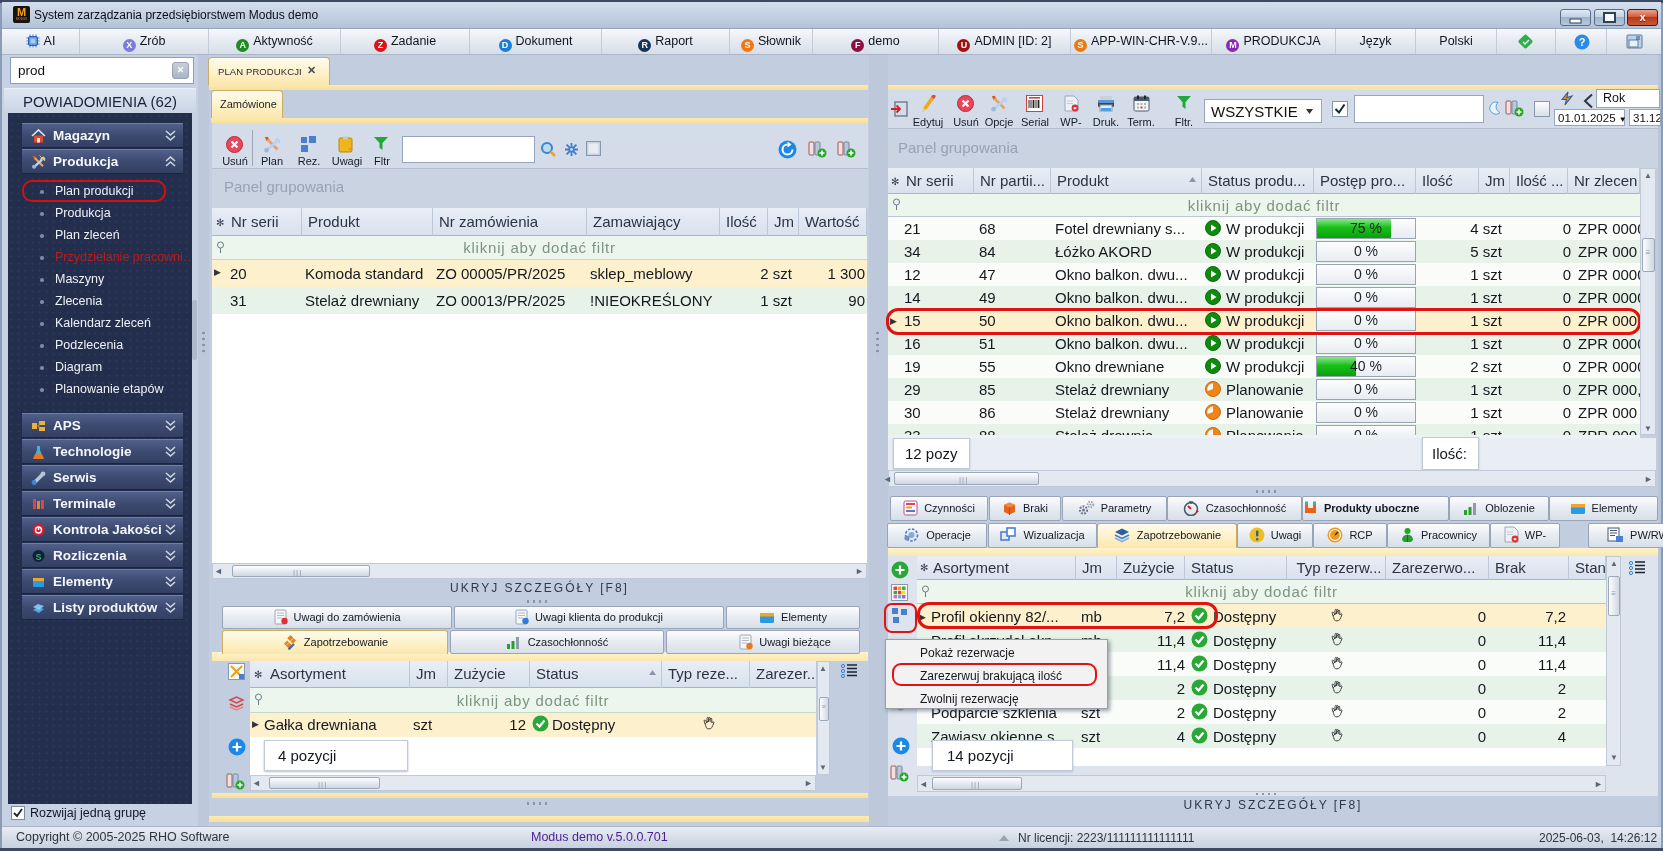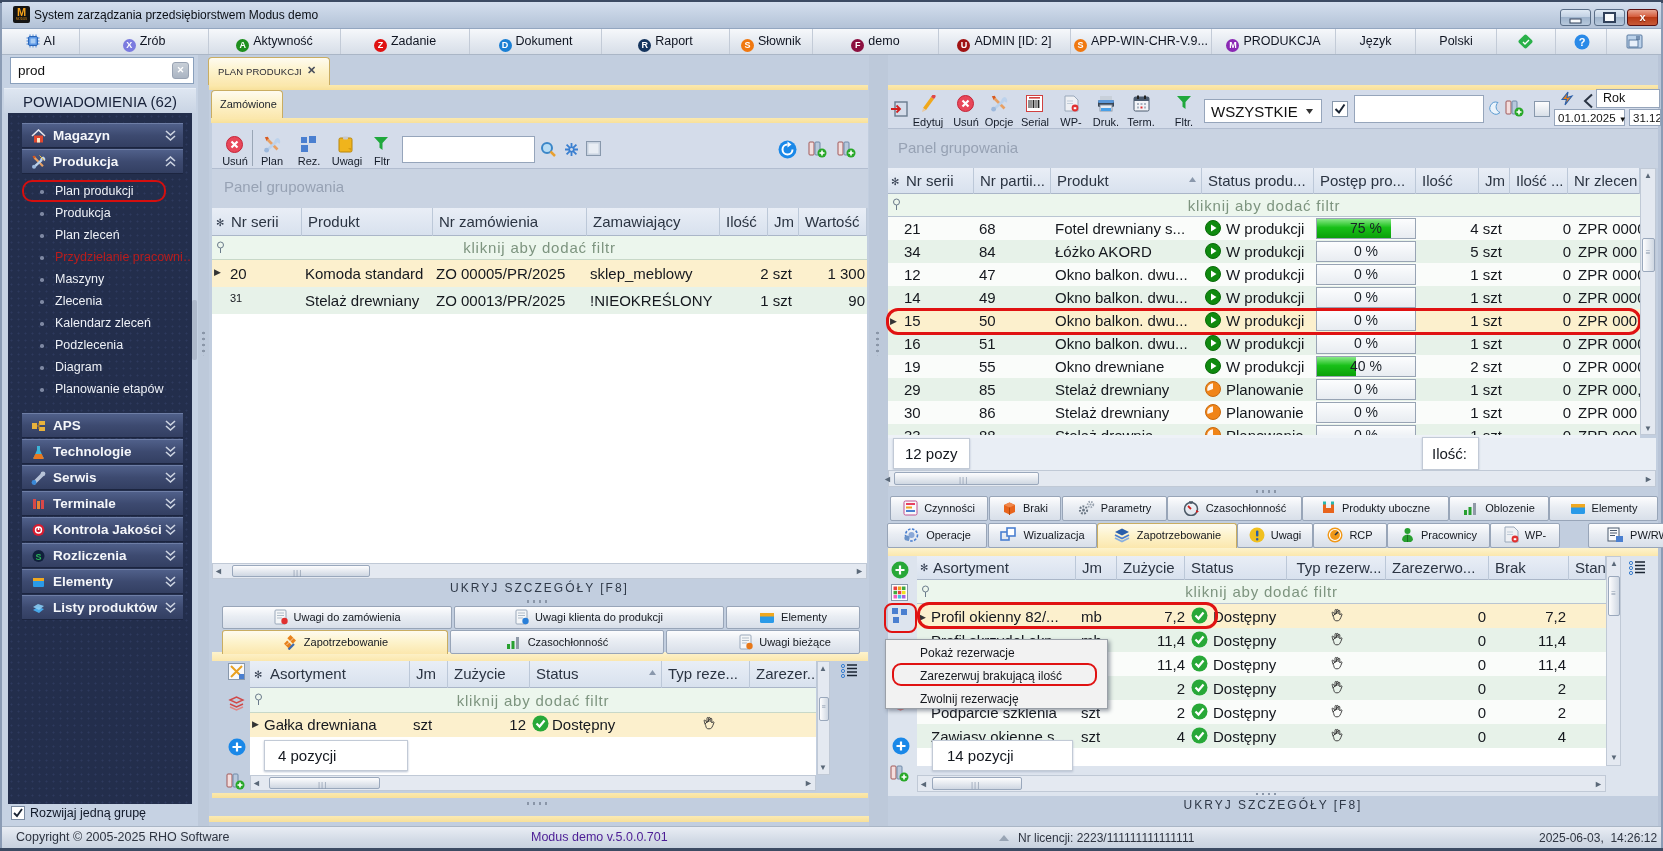--- a/index.html
+++ b/index.html
@@ -291,21 +291,21 @@
 <div class="a" style="left:210px;top:236px;width:655px;height:24px;text-align:center;line-height:24px;font-size:15px;letter-spacing:0.8px;color:#7d947f;">kliknij aby dodać filtr</div>
 <div class="a" style="left:210px;top:260px;width:655px;height:27px;background:#fcf0cd;"></div>
 <div class="a" style="left:212px;top:267px;font-size:9px;color:#333;">▶</div>
 <div class="a" style="left:228px;top:265px;font-size:15px;">20</div>
 <div class="a" style="left:303px;top:265px;font-size:15px;">Komoda standard</div>
 <div class="a" style="left:434px;top:265px;font-size:15px;">ZO 00005/PR/2025</div>
 <div class="a" style="left:588px;top:265px;font-size:15px;">sklep_meblowy</div>
 <div class="a" style="left:680px;top:265px;width:110px;text-align:right;font-size:15px;">2 szt</div>
 <div class="a" style="left:750px;top:265px;width:113px;text-align:right;font-size:15px;">1 300</div>
 <div class="a" style="left:210px;top:287px;width:655px;height:27px;background:#e7f2e9;"></div>
-<div class="a" style="left:228px;top:292px;font-size:11px;">31</div>
+<div class="a" style="left:228px;top:292px;font-size:15px;">31</div>
 <div class="a" style="left:303px;top:292px;font-size:15px;">Stelaż drewniany</div>
 <div class="a" style="left:434px;top:292px;font-size:15px;">ZO 00013/PR/2025</div>
 <div class="a" style="left:588px;top:292px;font-size:15px;">!NIEOKREŚLONY</div>
 <div class="a" style="left:680px;top:292px;width:110px;text-align:right;font-size:15px;">1 szt</div>
 <div class="a" style="left:750px;top:292px;width:113px;text-align:right;font-size:15px;">90</div>
 <div class="a" style="left:210px;top:314px;width:655px;height:249px;background:#fff;"></div>
 <div class="a" style="left:210px;top:563px;width:655px;height:16px;background:#e4e9f1;border:1px solid #c0c9d6;"></div>
 <div class="a" style="left:212px;top:566px;font-size:9px;color:#5a6878;line-height:10px;">◄</div>
 <div class="a" style="left:230px;top:565px;width:138px;height:12px;background:linear-gradient(#fdfdfe,#cfd7e2);border:1px solid #9aa8bc;border-radius:2px;">
       <div style="margin:2px 0 0 60px;color:#8a98ac;font-size:8px;letter-spacing:1px;">|||</div>
@@ -840,21 +840,21 @@
     </div>
 <div class="a tbtn" style="left:1165px;top:496px;width:135px;height:25px;">
       <div style="text-align:center;line-height:23px;font-size:11px;color:#14181f;white-space:nowrap;"><span class="ib" style="vertical-align:-4px;margin-right:6px;"><svg width="17" height="16">
             <circle cx="8" cy="9" r="6.5" fill="none" stroke="#4a5866" stroke-width="1.5"></circle>
             <path d="M8 9 L5 6" stroke="#d02020" stroke-width="1.8"></path>
             <path d="M6 2 h4 M8 2 v2" stroke="#4a5866" stroke-width="1.5"></path>
             <path d="M13 10 l3 1.5 l-3 1.5" fill="#d02020"></path>
           </svg></span>Czasochłonność</div>
     </div>
 <div class="a tbtn" style="left:1300px;top:496px;width:147px;height:25px;">
-      <div style="text-align:center;line-height:23px;font-size:11px;color:#14181f;white-space:nowrap;"><span class="ib" style="vertical-align:-4px;margin-right:6px;"><svg width="15" height="16">
+      <div style="line-height:23px;font-size:11px;color:#14181f;white-space:nowrap;font-weight:bold;"><span class="ib" style="vertical-align:-4px;margin-right:6px;"><svg width="15" height="16">
             <path d="M2 3 v10 h11 V3 h-3 v5 h-5 V3 z" fill="#e8641c"></path>
             <rect x="2" y="1.5" width="3" height="3" fill="#28b8b0"></rect>
             <rect x="10" y="1.5" width="3" height="3" fill="#28b8b0"></rect>
           </svg></span>Produkty uboczne</div>
     </div>
 <div class="a tbtn" style="left:1447px;top:496px;width:100px;height:25px;">
       <div style="text-align:center;line-height:23px;font-size:11px;color:#14181f;white-space:nowrap;"><span class="ib" style="vertical-align:-4px;margin-right:6px;"><svg width="16" height="15">
             <rect x="1" y="9" width="3" height="5" fill="#28a030"></rect>
             <rect x="5.5" y="6" width="3" height="8" fill="#28a030"></rect>
             <rect x="10" y="2" width="3" height="12" fill="#909aa8"></rect>

